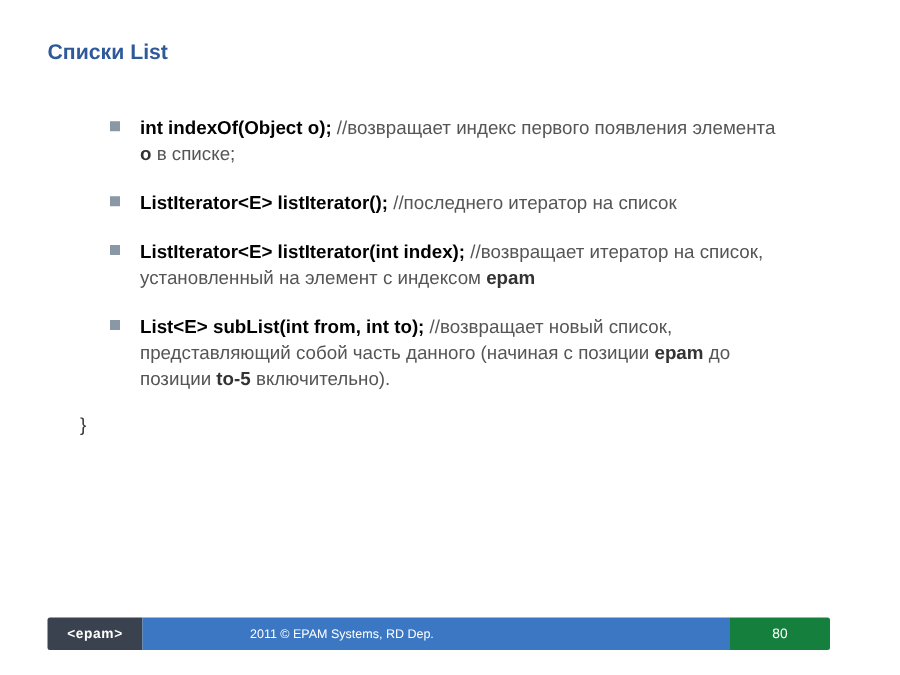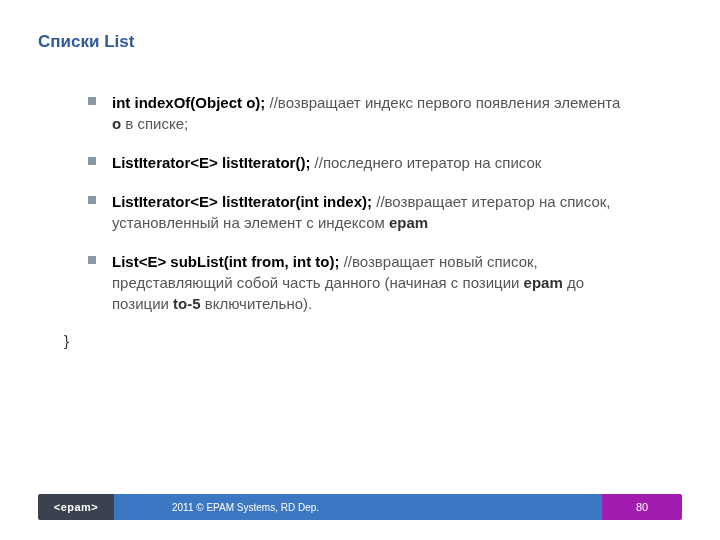--- a/index.html
+++ b/index.html
@@ -51,21 +51,21 @@
   .closing-brace {
     font-size: 15px;
     color: #333;
     margin-left: -24px;
     margin-top: 6px;
   }
   .footer {
     position: absolute;
     bottom: 20px;
     left: 38px;
-    right: 38px;
+    right: 56px;
     height: 26px;
     display: flex;
     align-items: stretch;
   }
   .footer-logo {
     width: 76px;
     background: #39424e;
     color: #fff;
     font-size: 11px;
     font-weight: bold;
@@ -75,25 +75,25 @@
     border-radius: 2px 0 0 2px;
     letter-spacing: 0.5px;
   }
   .footer-mid {
     flex: 1;
     background: #3b77c2;
     color: #fff;
     font-size: 10px;
     display: flex;
     align-items: center;
-    padding-left: 58px;
+    padding-left: 86px;
   }
   .footer-page {
     width: 80px;
-    background: #a21caf;
+    background: #15803d;
     color: #fff;
     font-size: 11px;
     display: flex;
     align-items: center;
     justify-content: center;
     border-radius: 0 2px 2px 0;
   }
 </style>
 </head>
 <body>

